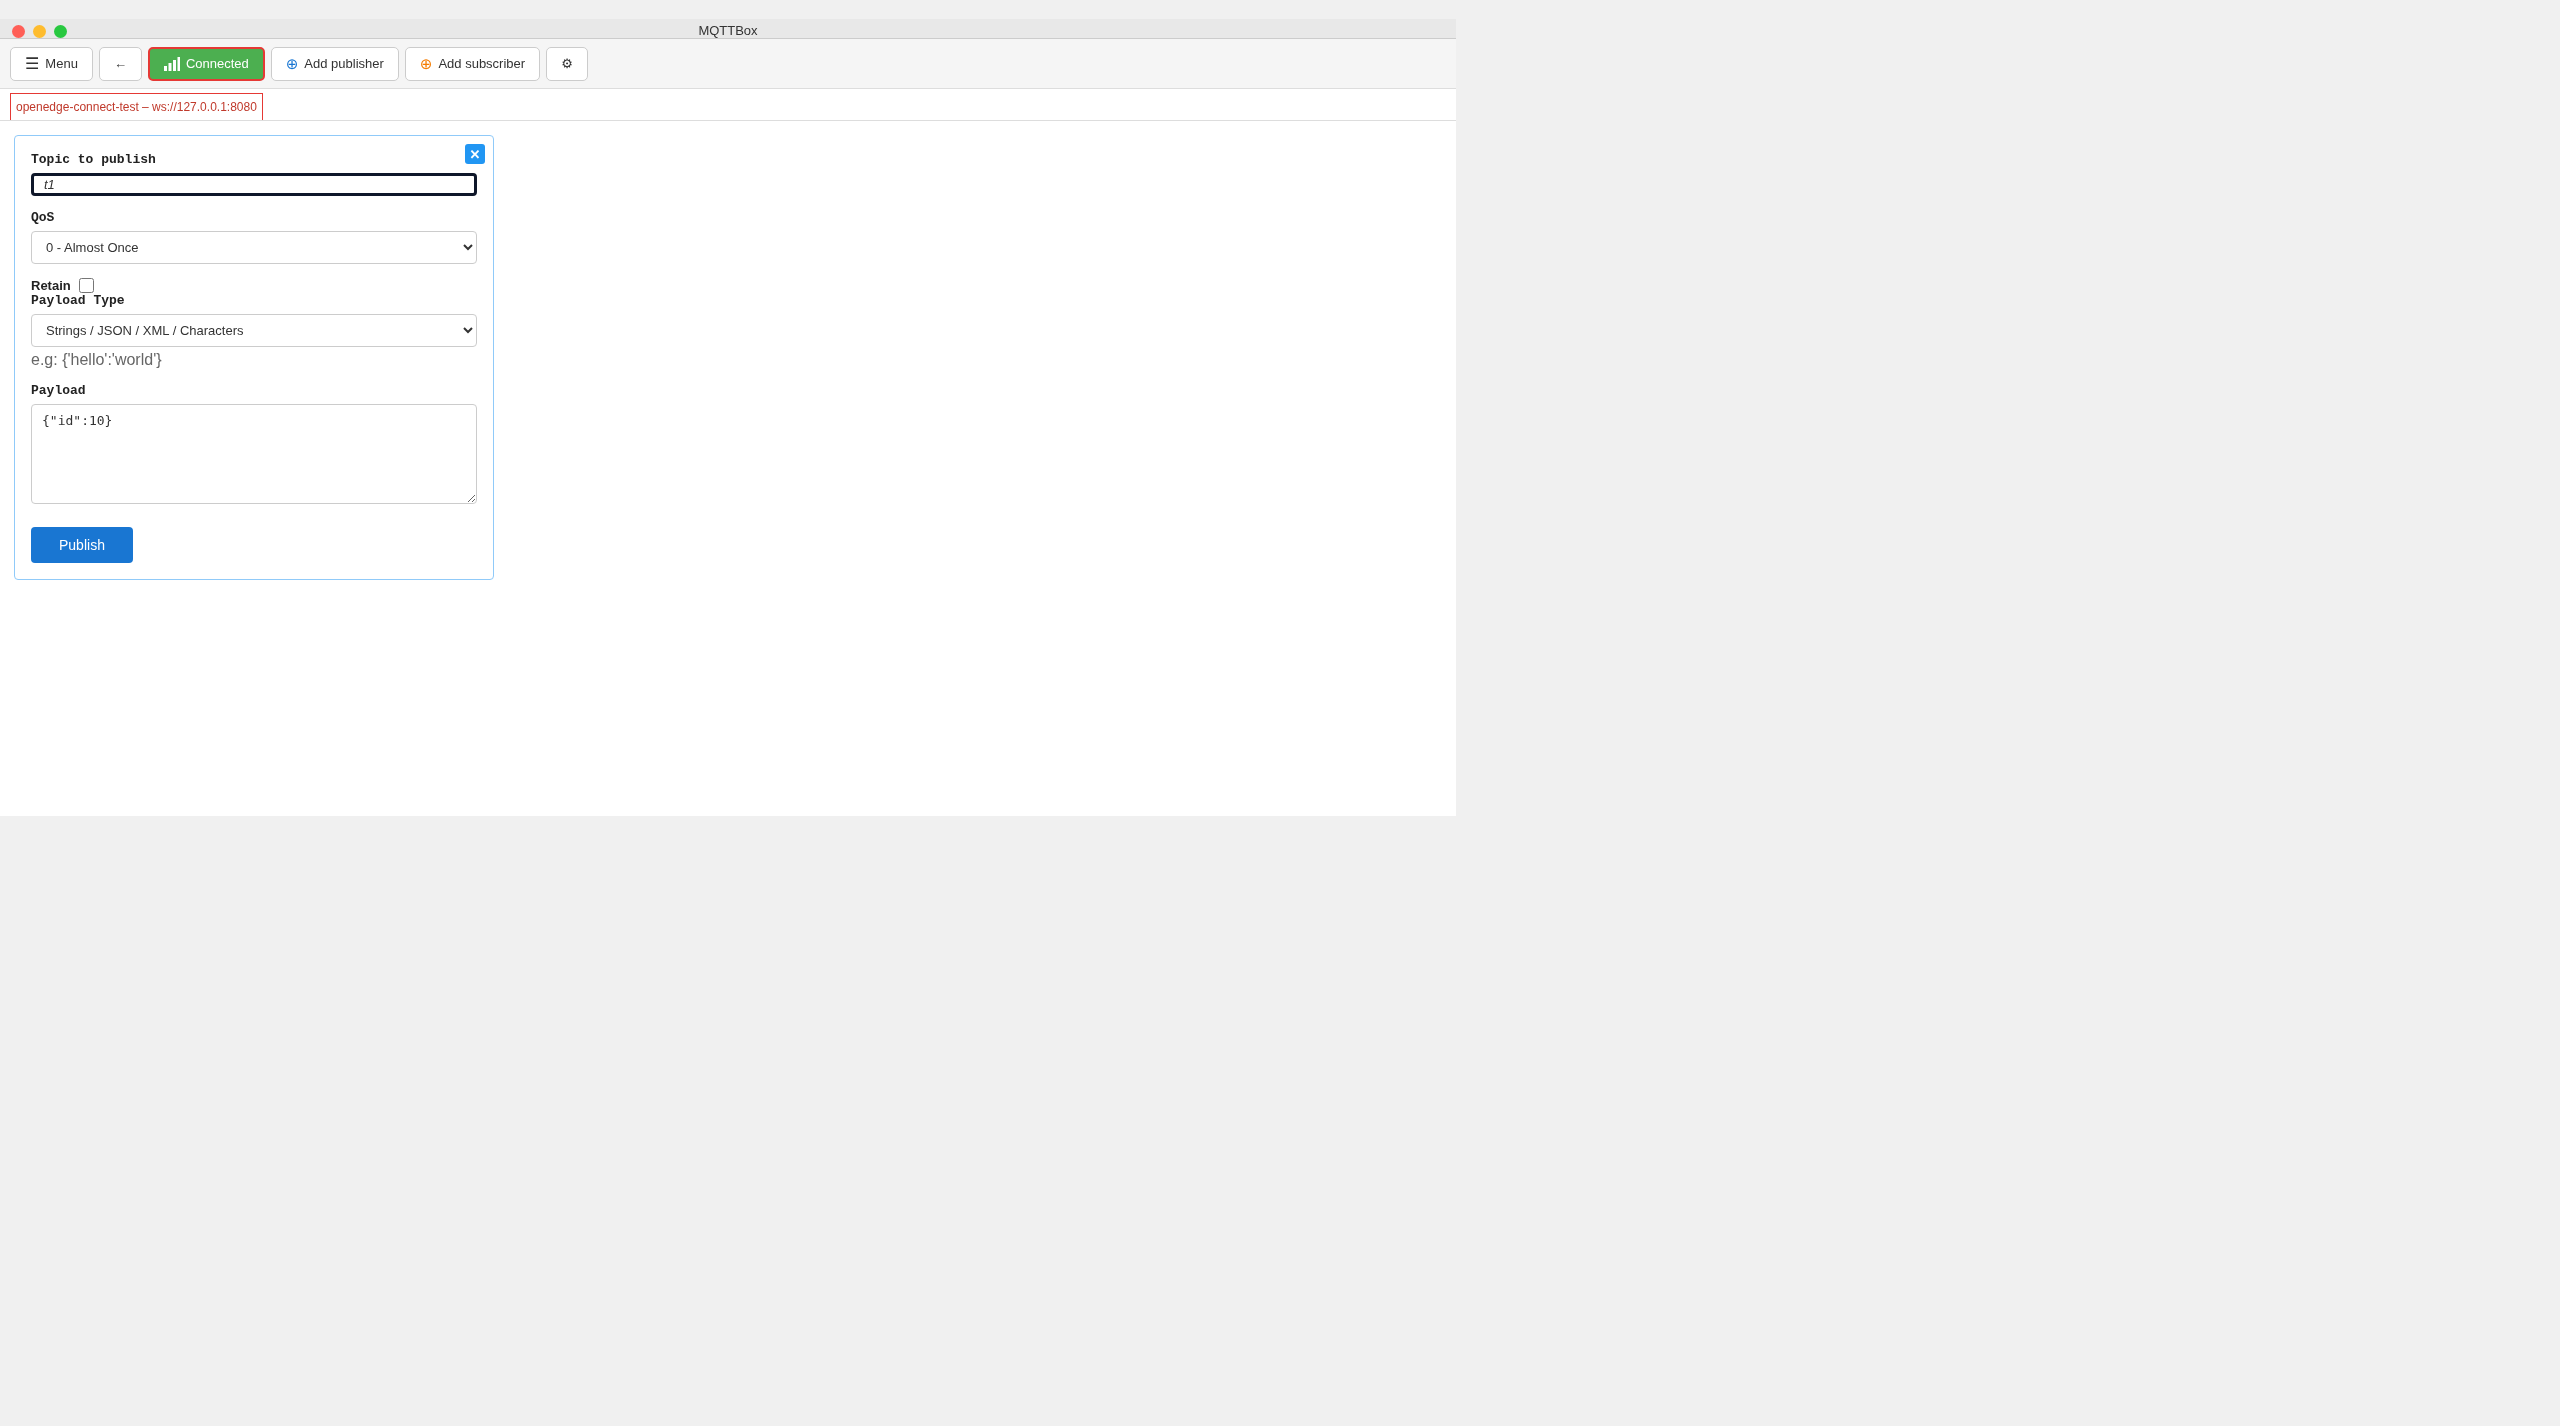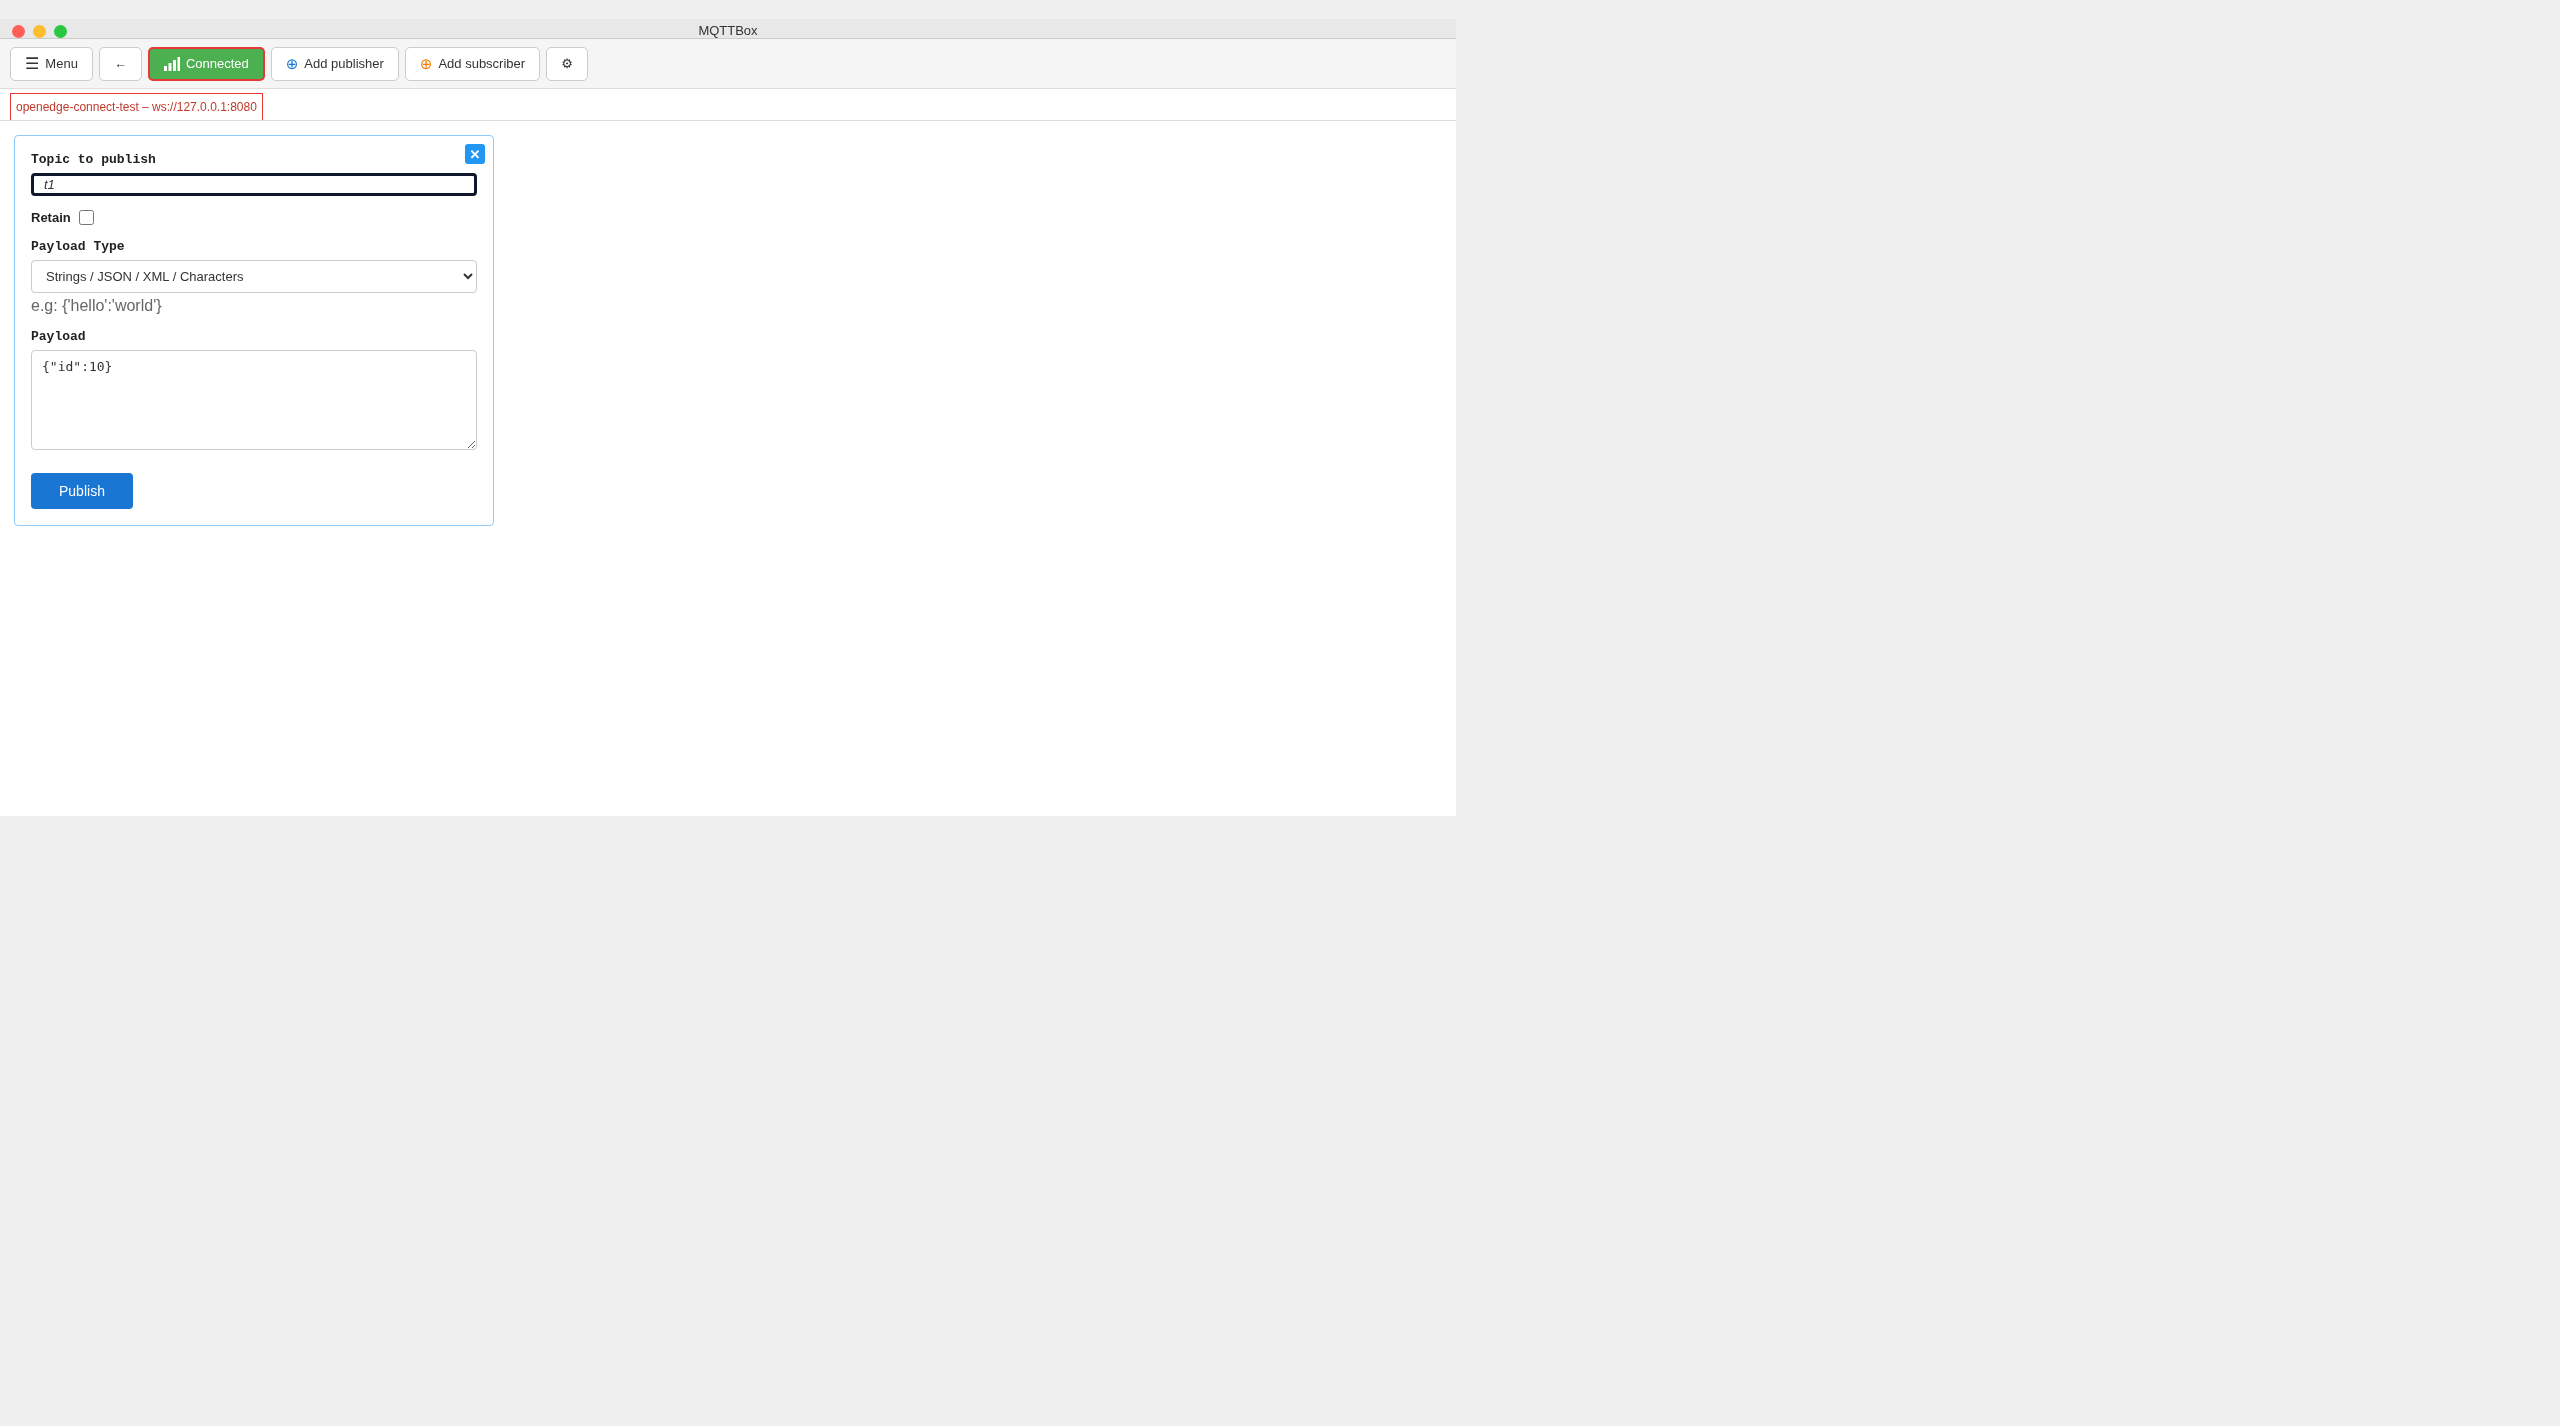--- a/index.html
+++ b/index.html
@@ -178,21 +178,20 @@
       background: white;
       appearance: auto;
       outline: none;
       cursor: pointer;
     }
 
     .retain-row {
       display: flex;
       align-items: center;
       gap: 8px;
-      margin-bottom: 14px;
     }
 
     .retain-label {
       font-weight: 600;
       font-size: 13px;
       color: #222;
     }
 
     .retain-checkbox {
       width: 15px;
@@ -294,20 +293,28 @@
       <span>✕</span>
     </button>
 
     
     <div class="form-group">
       <label class="form-label">Topic to publish</label>
       <input class="form-input" type="text" value="t1" style="">
     </div>
 
     
+    <div class="form-group">
+      <label class="form-label">QoS</label>
+      <select class="form-select">
+        <option>0 - Almost Once</option>
+        <option>1 - At Least Once</option>
+        <option>2 - Exactly Once</option>
+      </select>
+    </div>
 
     
     <div class="retain-row">
       <label class="retain-label">Retain</label>
       <input class="retain-checkbox" type="checkbox" style="">
     </div>
 
     
     <div class="form-group">
       <label class="form-label">Payload Type</label>

